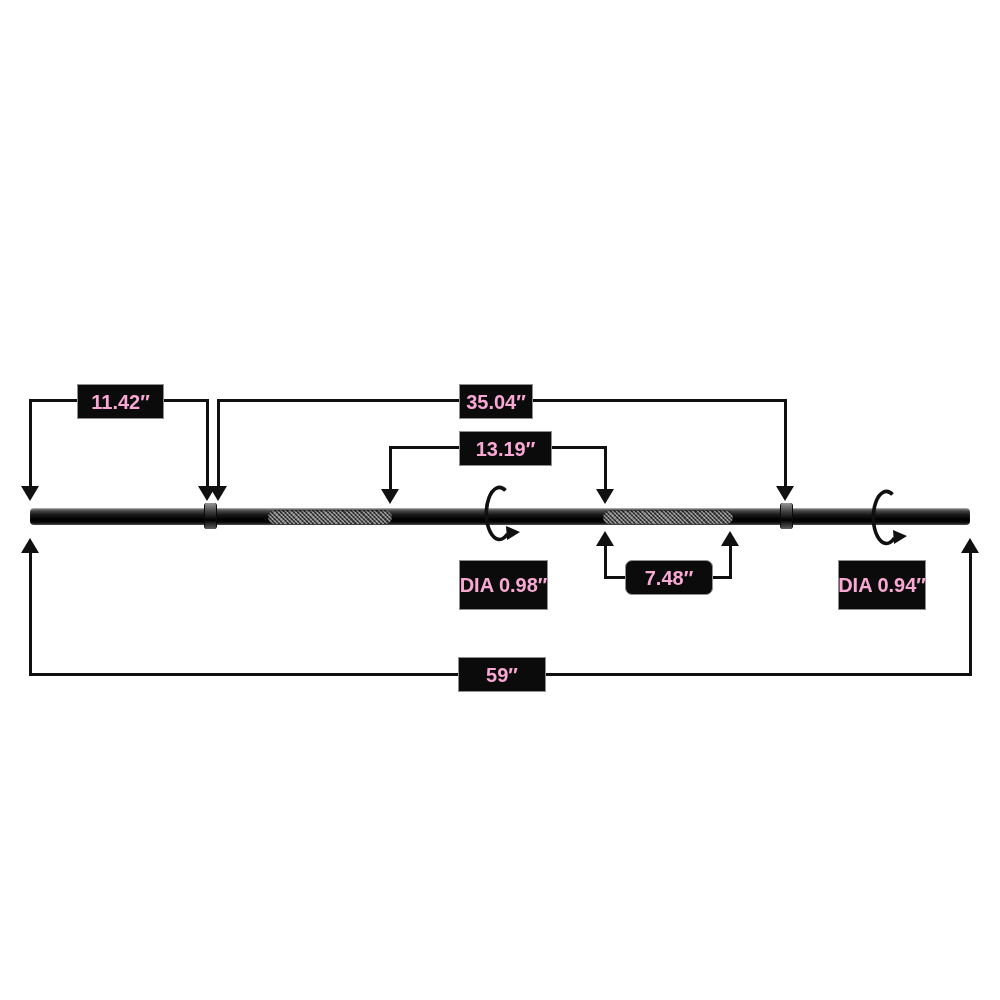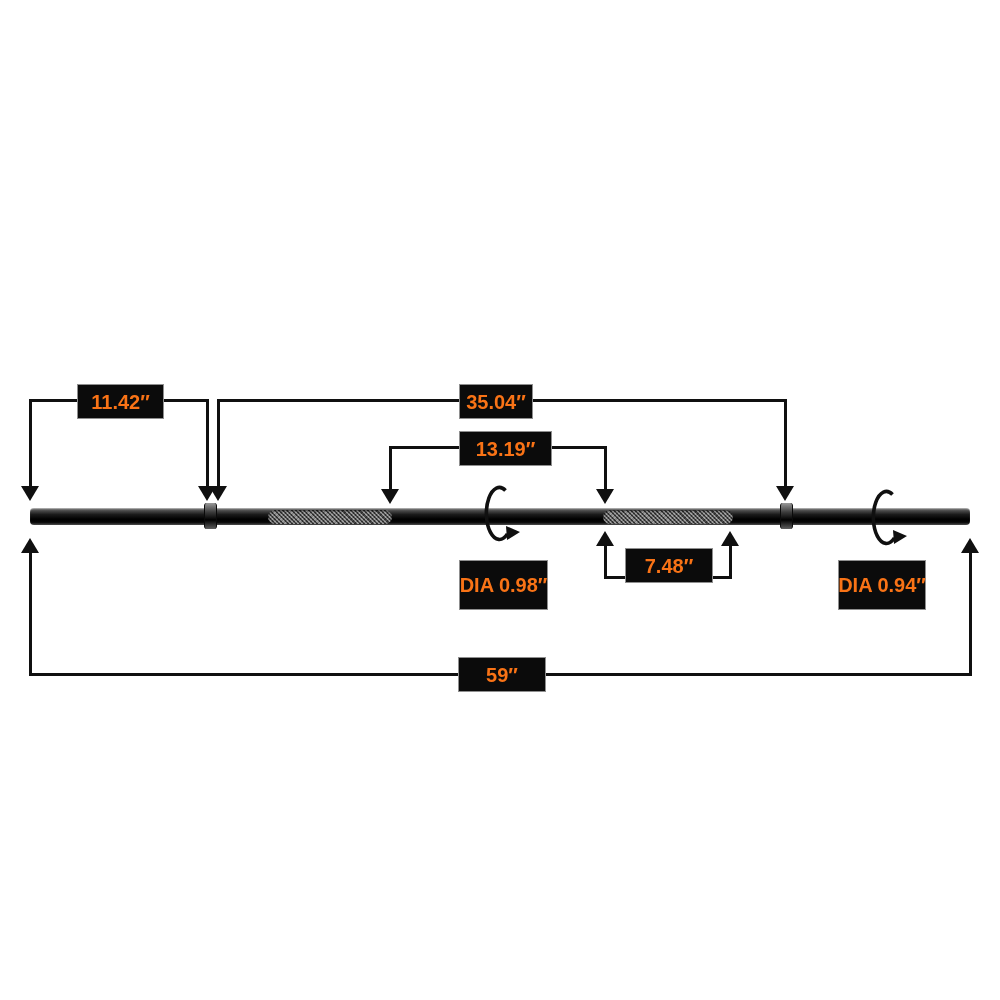--- a/index.html
+++ b/index.html
@@ -10,21 +10,21 @@
   .line { position:absolute; background:#101010; }
   .hline { height:3px; }
   .vline { width:3px; }
 
   .arrow { position:absolute; width:0; height:0; }
   .arrow.down { border-left:9px solid transparent; border-right:9px solid transparent; border-top:15px solid #101010; }
   .arrow.up   { border-left:9px solid transparent; border-right:9px solid transparent; border-bottom:15px solid #101010; }
 
   .dim-label {
     position:absolute; height:35px;
-    background:#0b0b0b; color:#f97316;
+    background:#0b0b0b; color:#f9a8d4;
     border:1px solid #8f8f8f;
     display:flex; align-items:center; justify-content:center;
     font-weight:bold; font-size:20px; line-height:1;
     white-space:nowrap; z-index:5;
   }
 
   .bar {
     position:absolute; left:30px; top:508px; width:940px; height:17px;
     border-radius:4px;
     background:linear-gradient(180deg,#8a8a8a 0%,#4a4a4a 16%,#1b1b1b 38%,#000 66%,#080808 84%,#4d4d4d 100%);
@@ -87,21 +87,21 @@
   </svg>
 
   <div class="dim-label" style="left:459px; top:560px; width:89px; height:50px;">DIA 0.98″</div>
   <div class="dim-label" style="left:838px; top:560px; width:88px; height:50px;">DIA 0.94″</div>
 
   <div class="arrow up" style="left:596px; top:531px;"></div>
   <div class="line vline" style="left:604px; top:545px; height:33px;"></div>
   <div class="arrow up" style="left:721px; top:531px;"></div>
   <div class="line vline" style="left:729px; top:545px; height:33px;"></div>
   <div class="line hline" style="left:604px; top:576px; width:128px;"></div>
-  <div class="dim-label" style="left:625px; top:548px; width:88px;">7.48″</div>
+  <div class="dim-label" style="left:625px; top:560px; width:88px;border-radius:7px;">7.48″</div>
 
   <div class="arrow up" style="left:21px; top:538px;"></div>
   <div class="line vline" style="left:29px; top:552px; height:123px;"></div>
   <div class="arrow up" style="left:961px; top:538px;"></div>
   <div class="line vline" style="left:969px; top:552px; height:123px;"></div>
   <div class="line hline" style="left:29px; top:673px; width:943px;"></div>
   <div class="dim-label" style="left:458px; top:657px; width:88px;">59″</div>
 
 </div>
 

